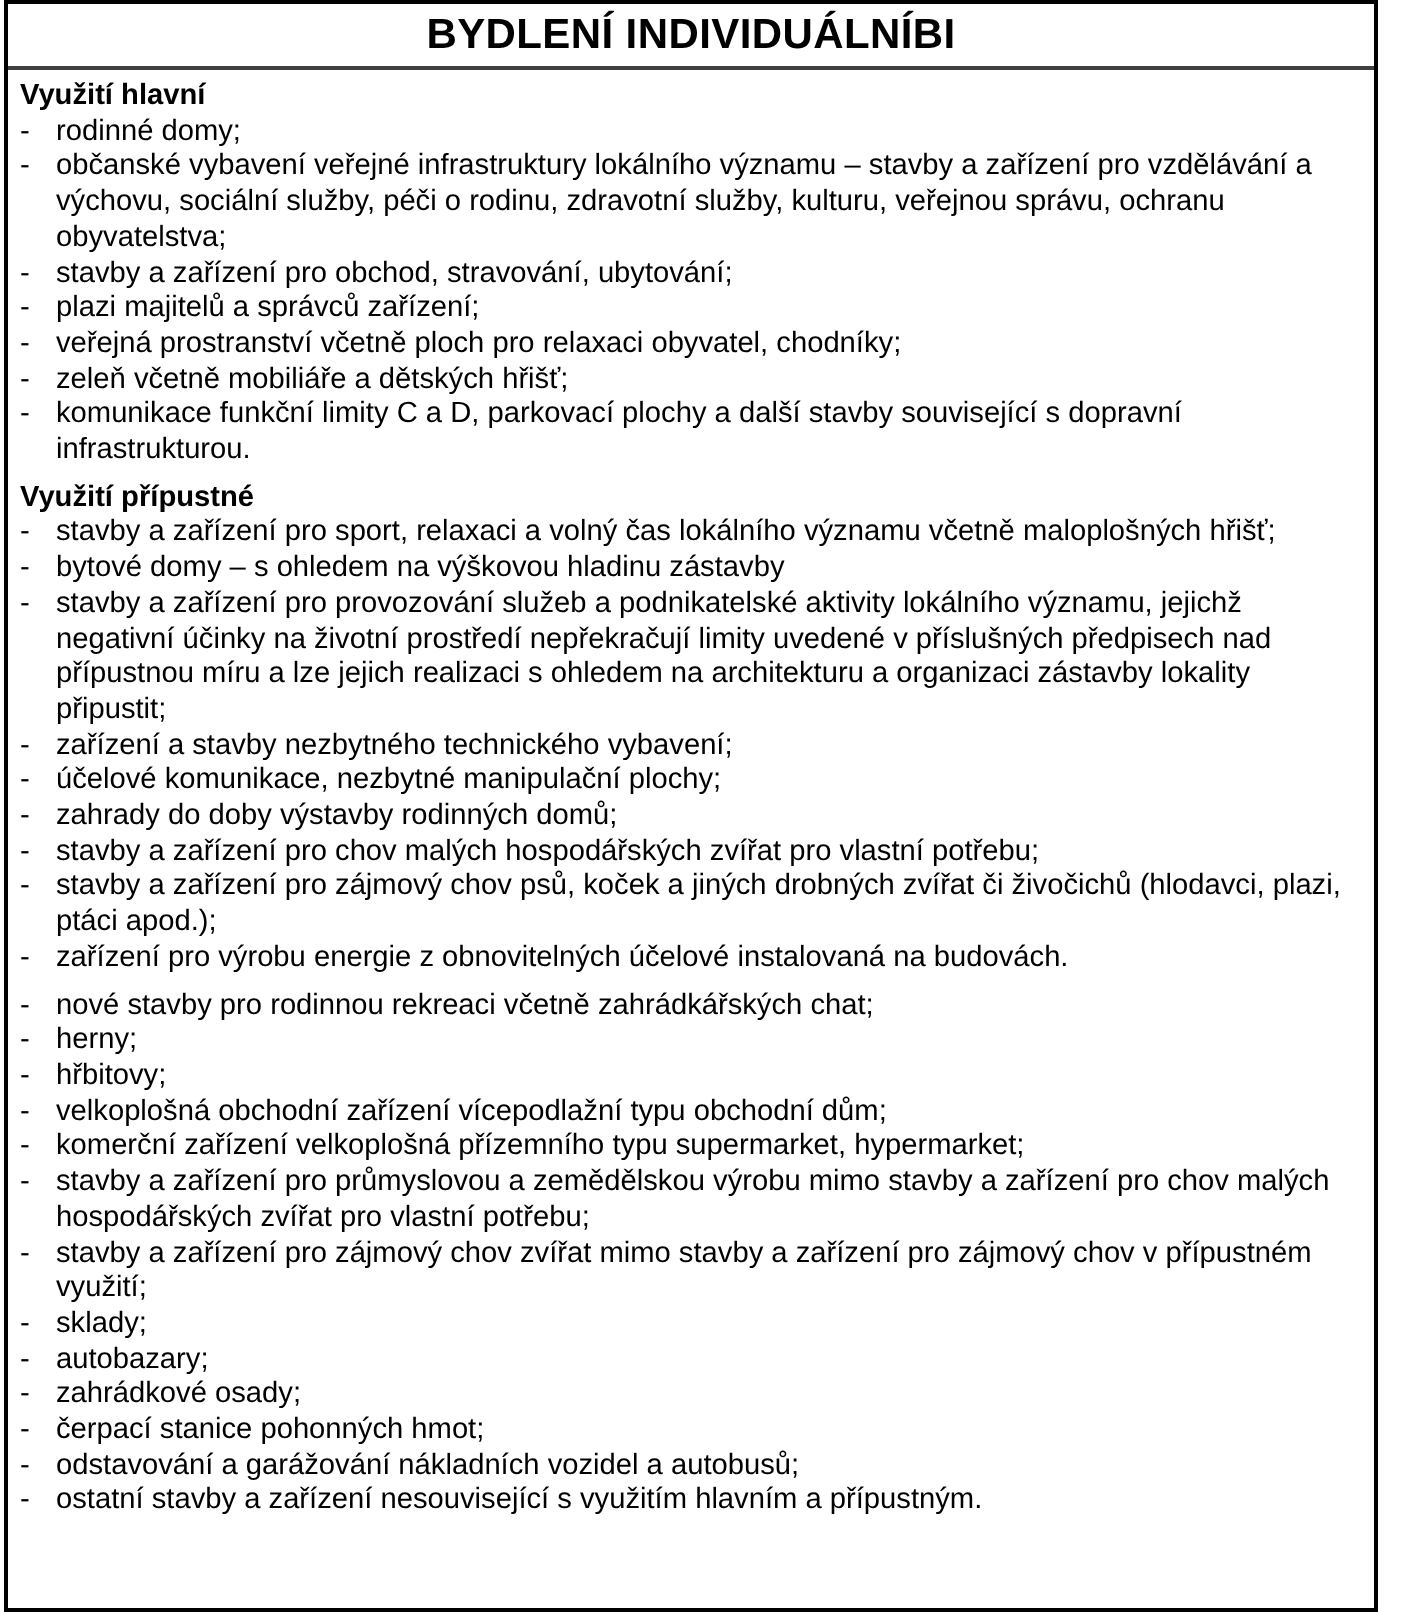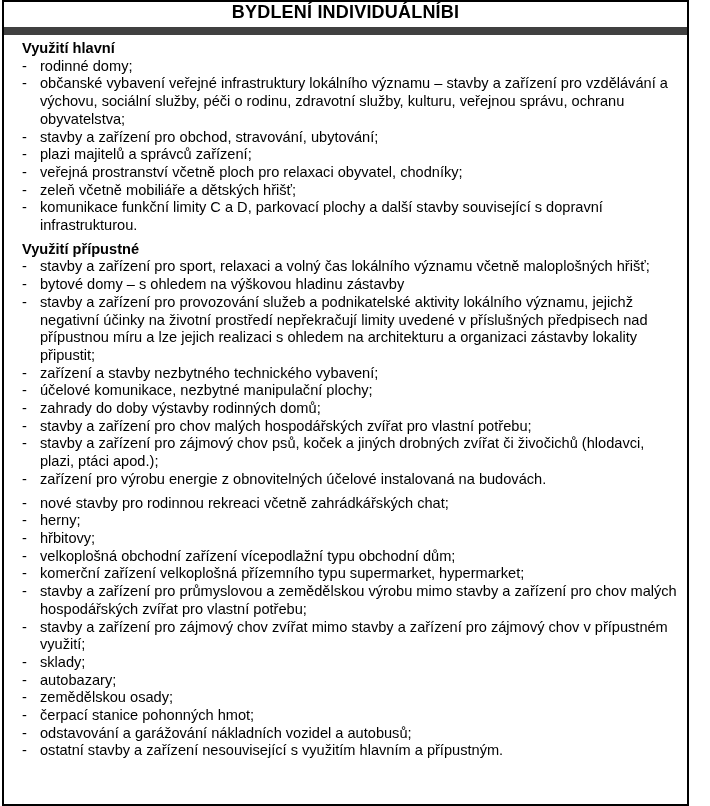--- a/index.html
+++ b/index.html
@@ -19,34 +19,34 @@
     box-sizing: border-box;
     width: 687px;
     height: 806px;
     margin-left: 2px;
     border: 2px solid #000000;
     background: #ffffff;
   }
   .title-row {
     box-sizing: border-box;
     height: 33px;
-    border-bottom: 8px solid #404040;
+    border-bottom: 2px solid #404040;
     display: flex;
-    align-items: flex-start;
+    align-items: center;
     justify-content: center;
     font-weight: bold;
-    font-size: 18px;
+    font-size: 21px;
     letter-spacing: 0.2px;
     white-space: nowrap;
   }
   .title-code {
   }
   .table-body {
     box-sizing: border-box;
-    padding: 5px 6px 0 18px;
+    padding: 5px 6px 0 6px;
     font-size: 14.6px;
     line-height: 17.7px;
   }
   .section + .section {
     margin-top: 6px;
   }
   .section-heading {
     font-weight: bold;
   }
   .item {
@@ -173,21 +173,21 @@
           <div class="item">
             <span class="dash">-</span>
             <span class="item-text">sklady;</span>
           </div>
           <div class="item">
             <span class="dash">-</span>
             <span class="item-text">autobazary;</span>
           </div>
           <div class="item">
             <span class="dash">-</span>
-            <span class="item-text">zemědělskou osady;</span>
+            <span class="item-text">zahrádkové osady;</span>
           </div>
           <div class="item">
             <span class="dash">-</span>
             <span class="item-text">čerpací stanice pohonných hmot;</span>
           </div>
           <div class="item">
             <span class="dash">-</span>
             <span class="item-text">odstavování a garážování nákladních vozidel a autobusů;</span>
           </div>
           <div class="item">

